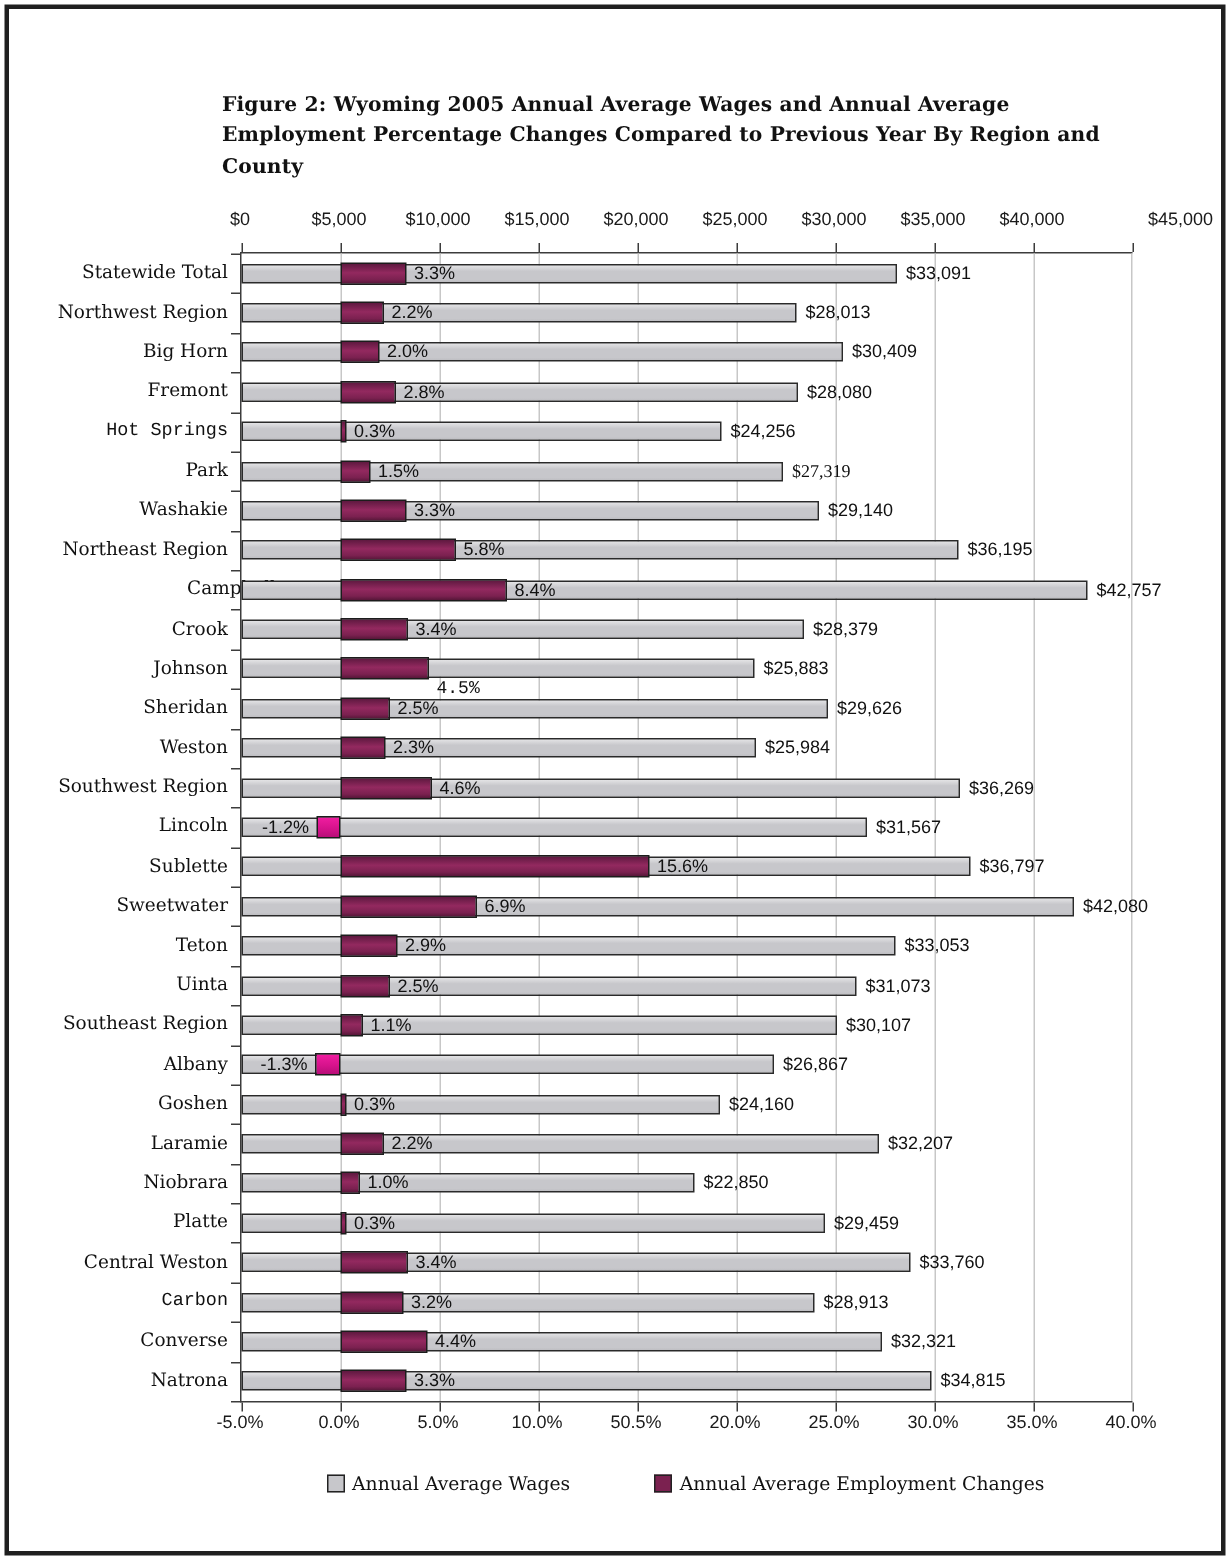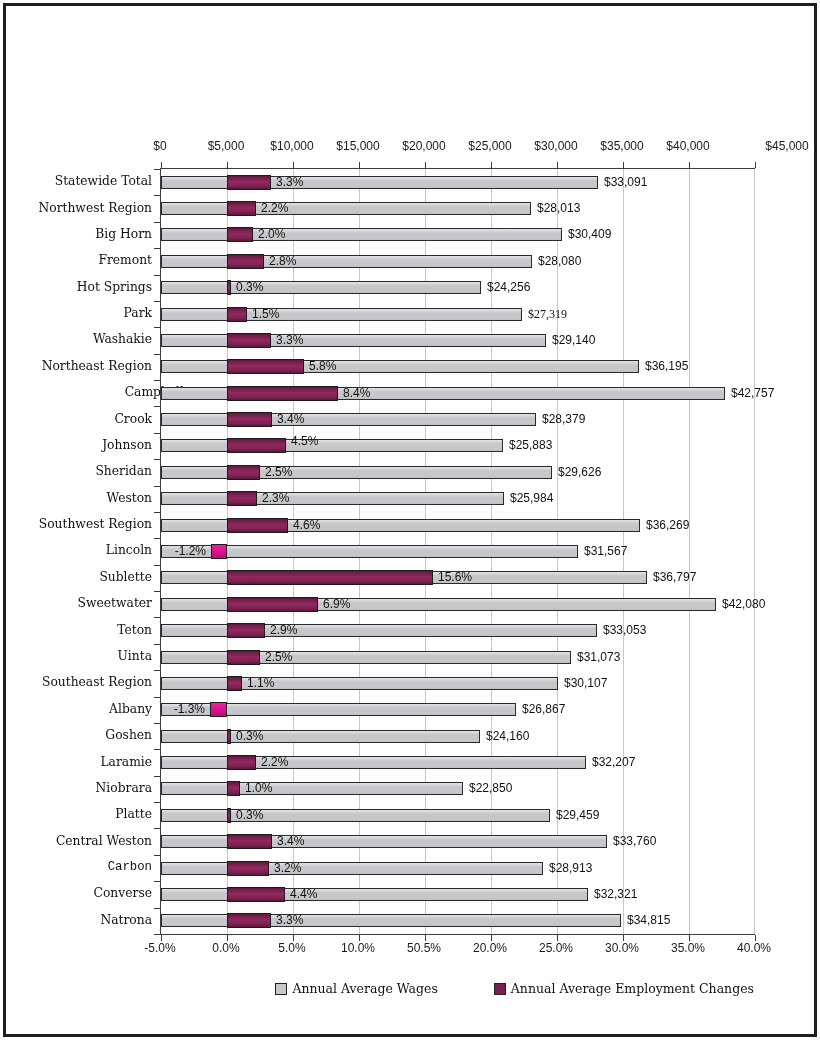--- a/index.html
+++ b/index.html
@@ -110,21 +110,21 @@
     color: #111;
     white-space: nowrap;
     line-height: 15px;
   }
   .legend {
     position: absolute;
     left: 160px;
     top: 981px;
     width: 594px;
     display: flex;
-    justify-content: flex-end;
+    justify-content: center;
     align-items: center;
     gap: 56px;
   }
   .legend-item {
     display: flex;
     align-items: center;
     gap: 5px;
     font-family: "DejaVu Serif", serif;
     font-size: 12.5px;
     color: #111;
@@ -136,40 +136,41 @@
     border: 1px solid #222;
     flex: 0 0 auto;
   }
 </style>
 </head>
 <body>
 
 <div class="page">
   <div class="frame"></div>
 
+  <div class="title">Figure 2: Wyoming 2005 Annual Average Wages and Annual Average Employment Percentage Changes Compared to Previous Year By Region and County</div>
 
   <div id="top-axis">
       <div class="axis-label" style="left: 120px; top: 139px;">$0</div>
       <div class="axis-label" style="left: 186px; top: 139px;">$5,000</div>
       <div class="axis-label" style="left: 252px; top: 139px;">$10,000</div>
       <div class="axis-label" style="left: 318px; top: 139px;">$15,000</div>
       <div class="axis-label" style="left: 384px; top: 139px;">$20,000</div>
       <div class="axis-label" style="left: 450px; top: 139px;">$25,000</div>
       <div class="axis-label" style="left: 516px; top: 139px;">$30,000</div>
       <div class="axis-label" style="left: 582px; top: 139px;">$35,000</div>
       <div class="axis-label" style="left: 648px; top: 139px;">$40,000</div>
       <div class="axis-label" style="left: 747px; top: 139px; text-align: center;">$45,000</div>
     </div>
 
   <div id="cat-labels">
       <div class="cat-label" style="top: 168px; height: 26.3793px;">Statewide Total</div>
       <div class="cat-label" style="top: 194.379px; height: 26.3793px;">Northwest Region</div>
       <div class="cat-label" style="top: 220.759px; height: 26.3793px;">Big Horn</div>
       <div class="cat-label" style="top: 247.138px; height: 26.3793px;">Fremont</div>
-      <div class="cat-label" style="top: 273.517px; height: 26.3793px;">Hot Springs</div>
+      <div class="cat-label" style="top: 273.517px; height: 26.3793px; font-family: Liberation Mono, monospace;">Hot Springs</div>
       <div class="cat-label" style="top: 299.897px; height: 26.3793px;">Park</div>
       <div class="cat-label" style="top: 326.276px; height: 26.3793px;">Washakie</div>
       <div class="cat-label" style="top: 352.655px; height: 26.3793px;">Northeast Region</div>
       <div class="cat-label" style="top: 379.034px; height: 26.3793px; padding-left: 32px;">Campbell</div>
       <div class="cat-label" style="top: 405.414px; height: 26.3793px;">Crook</div>
       <div class="cat-label" style="top: 431.793px; height: 26.3793px;">Johnson</div>
       <div class="cat-label" style="top: 458.172px; height: 26.3793px;">Sheridan</div>
       <div class="cat-label" style="top: 484.552px; height: 26.3793px;">Weston</div>
       <div class="cat-label" style="top: 510.931px; height: 26.3793px;">Southwest Region</div>
       <div class="cat-label" style="top: 537.31px; height: 26.3793px;">Lincoln</div>
@@ -284,21 +285,21 @@
       <div class="bar-wage" style="top: 217.724px; width: 564px;"></div>
       <div class="bar-emp pos" style="top: 216.724px; left: 66px; width: 111px;"></div>
       <div class="val-label" style="top: 216.724px; left: 182px;">8.4%</div>
       <div class="val-label" style="top: 217.724px; left: 570px; line-height: 13px;">$42,757</div>
       <div class="bar-wage" style="top: 244.103px; width: 375px;"></div>
       <div class="bar-emp pos" style="top: 243.103px; left: 66px; width: 45px;"></div>
       <div class="val-label" style="top: 243.103px; left: 116px;">3.4%</div>
       <div class="val-label" style="top: 244.103px; left: 381px; line-height: 13px;">$28,379</div>
       <div class="bar-wage" style="top: 270.483px; width: 342px;"></div>
       <div class="bar-emp pos" style="top: 269.483px; left: 66px; width: 59px;"></div>
-      <div class="val-label" style="top: 265px; left: 130px;">4.5%</div>
+      <div class="val-label" style="top: 283px; left: 130px; font-family: Liberation Mono, monospace;">4.5%</div>
       <div class="val-label" style="top: 270.483px; left: 348px; line-height: 13px;">$25,883</div>
       <div class="bar-wage" style="top: 296.862px; width: 391px;"></div>
       <div class="bar-emp pos" style="top: 295.862px; left: 66px; width: 33px;"></div>
       <div class="val-label" style="top: 295.862px; left: 104px;">2.5%</div>
       <div class="val-label" style="top: 296.862px; left: 397px; line-height: 13px;">$29,626</div>
       <div class="bar-wage" style="top: 323.241px; width: 343px;"></div>
       <div class="bar-emp pos" style="top: 322.241px; left: 66px; width: 30px;"></div>
       <div class="val-label" style="top: 322.241px; left: 101px;">2.3%</div>
       <div class="val-label" style="top: 323.241px; left: 349px; line-height: 13px;">$25,984</div>
       <div class="bar-wage" style="top: 349.621px; width: 479px;"></div>

